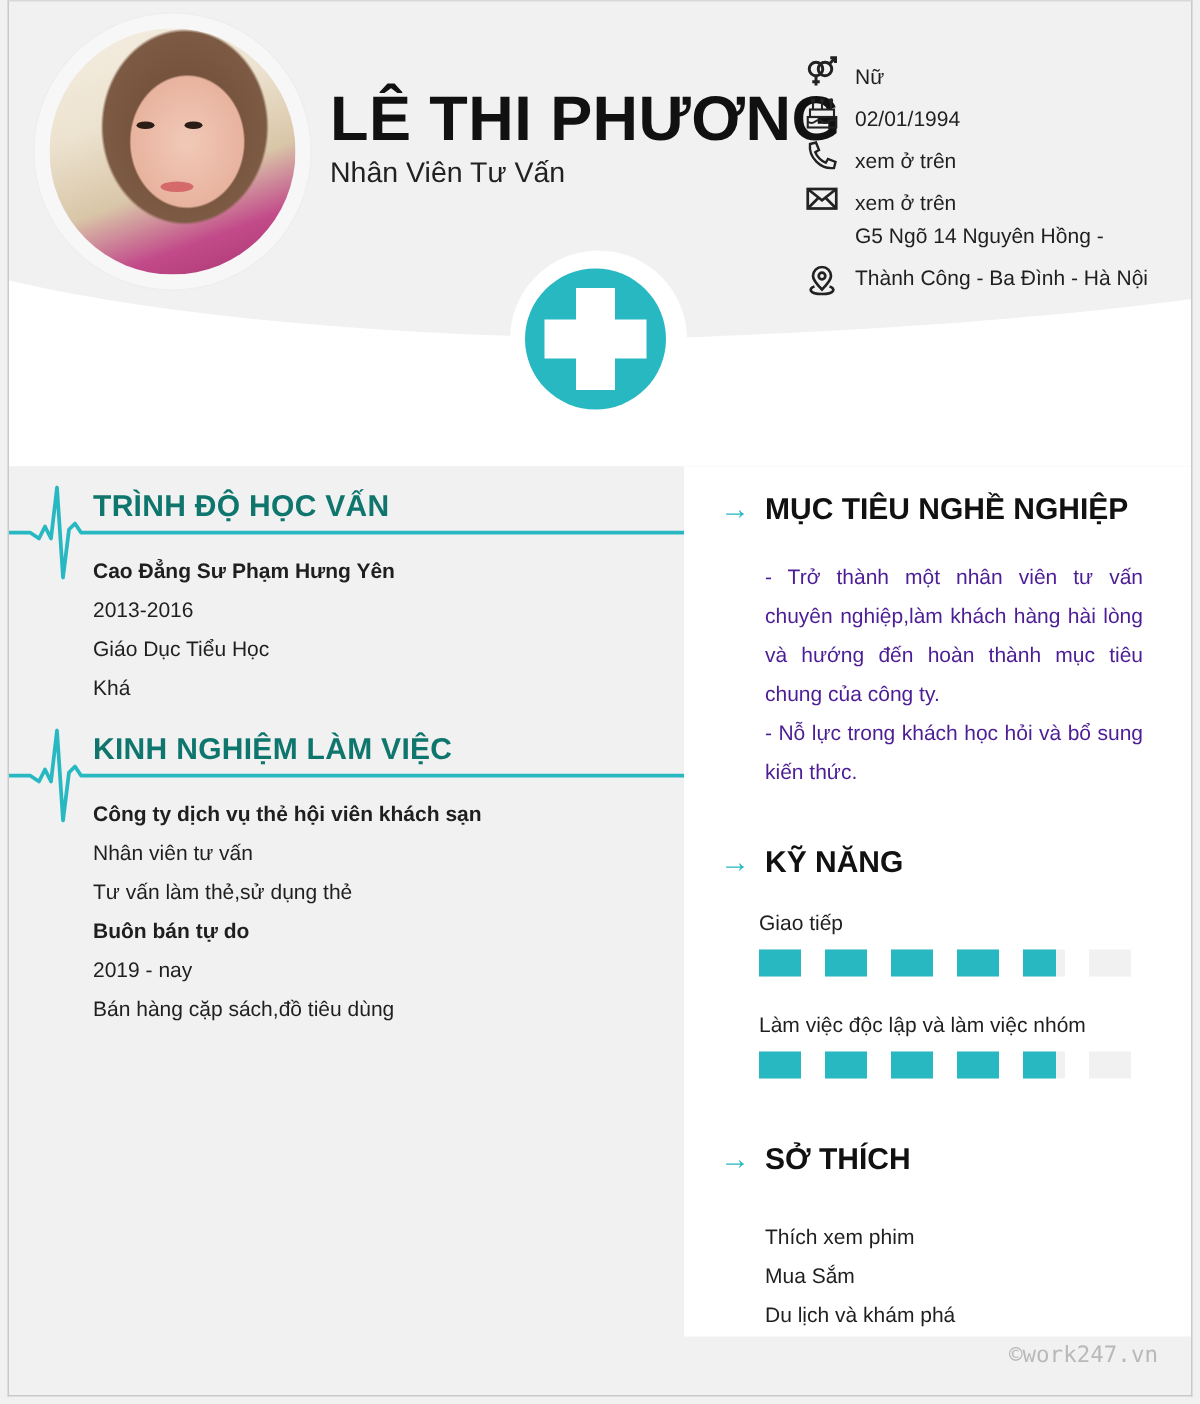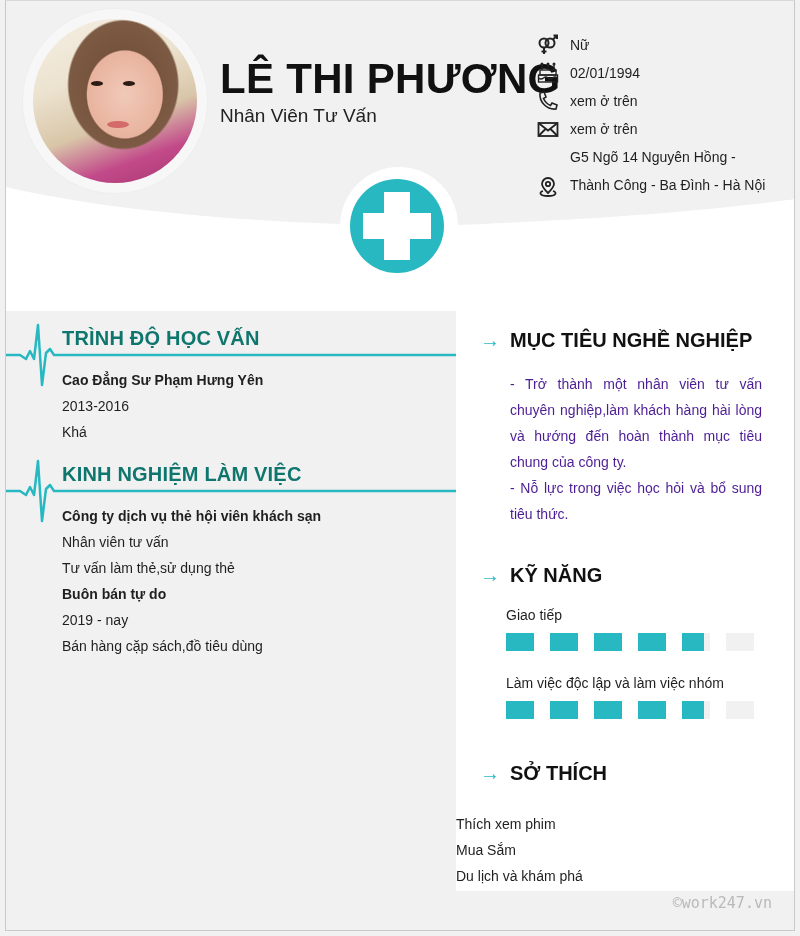--- a/index.html
+++ b/index.html
@@ -16,21 +16,21 @@
            background: radial-gradient(ellipse 38% 44% at 56% 46%, #f1c9b8 0%, #e8b39e 60%, rgba(232,179,158,0) 62%),
                        radial-gradient(ellipse 60% 70% at 55% 40%, #6b4a36 0%, #7d5a43 55%, rgba(125,90,67,0) 57%),
                        linear-gradient(160deg, #f5efe3 0%, #ece2cf 35%, #d9c6a8 60%, #c24a8a 80%, #a8336f 100%); }
   .photo .eye { position: absolute; width: 12px; height: 5px; background: #2b1c16; border-radius: 50%; top: 62px; }
   .photo .lips { position: absolute; left: 74px; top: 102px; width: 22px; height: 7px; background: #d46a6a; border-radius: 50%; }
 
   .name { position: absolute; left: 214px; top: 54px; font-size: 42px; font-weight: 700; color: #111; letter-spacing: 0.3px; }
   .job-title { position: absolute; left: 214px; top: 104px; font-size: 19px; color: #222; }
 
   .contact { position: absolute; left: 530px; top: 30px; width: 260px; }
-  .contact-row { position: relative; height: 28px; display: flex; align-items: center; font-size: 14px; color: #1f1f1f; }
+  .contact-row { position: relative; height: 28px; display: flex; align-items: flex-end; font-size: 14px; color: #1f1f1f; }
   .contact-row .ic { width: 22px; height: 22px; display: inline-flex; align-items: center; justify-content: center; margin-right: 11px; margin-left: 1px; }
   .contact-row.addr { align-items: flex-end; height: 56px; padding-top: 4px; }
   .contact-row.addr .txt { line-height: 28px; margin-top: -4px; }
 
   .cross-ring { position: absolute; left: 334px; top: 166px; width: 118px; height: 118px; border-radius: 50%; background: #ffffff; }
   .cross { position: absolute; left: 10px; top: 12px; width: 94px; height: 94px; border-radius: 50%; background: #28b8c2; }
   .cross .v { position: absolute; left: 34px; top: 13px; width: 26px; height: 68px; background: #fff; }
   .cross .h { position: absolute; left: 13px; top: 34px; width: 68px; height: 26px; background: #fff; }
 
   
@@ -46,21 +46,21 @@
   .right { position: absolute; left: 450px; top: 310px; width: 340px; height: 580px; background: #ffffff; }
   .r-head { position: relative; height: 56px; display: flex; align-items: center; padding-left: 24px; }
   .r-head .arrow { color: #28b8c2; font-size: 20px; width: 30px; font-weight: 700; }
   .r-head .title { font-size: 20px; font-weight: 700; color: #111; }
   .objective { padding: 0 34px 0 54px; font-size: 14px; line-height: 26px; text-align: justify; color: #4c1d95; }
   .skill { padding-left: 50px; }
   .skill-label { font-size: 14px; line-height: 24px; color: #1f1f1f; }
   .bar { display: flex; gap: 16px; margin-top: 6px; height: 18px; }
   .blk { width: 28px; height: 18px; background: #f1f1f1; position: relative; }
   .blk .fill { position: absolute; left: 0; top: 0; height: 18px; background: #28b8c2; }
-  .hobbies { }
+  .hobbies { padding-left: 54px; }
   .hobby { font-size: 14px; line-height: 26px; color: #1f1f1f; }
 
   .watermark { position: absolute; right: 22px; top: 893px; font-family: "DejaVu Sans Mono", "Liberation Mono", monospace; font-size: 15px; color: #b9b9b9; }
 </style>
 </head>
 <body>
 
 <div class="page">
 
   <div class="header">
@@ -150,20 +150,21 @@
   <div class="left">
     <div class="sec-head">
       <svg class="pulse" viewBox="0 0 450 80">
         <path d="M0 44 H14 L20 48 L24 40 L28 48 L32 14 L36 74 L40 42 L44 38 L48 44 H450" fill="none" stroke="#28b8c2" stroke-width="2.5" stroke-linejoin="round"></path>
       </svg>
       <div class="title">TRÌNH ĐỘ HỌC VẤN</div>
     </div>
     <div class="entries" style="margin-top:6px">
       <div class="entry bold">Cao Đẳng Sư Phạm Hưng Yên</div>
       <div class="entry">2013-2016</div>
+      <div class="entry">Giáo Dục Tiểu Học</div>
       <div class="entry">Khá</div>
     </div>
 
     <div class="sec-head" style="margin-top:2px">
       <svg class="pulse" viewBox="0 0 450 80">
         <path d="M0 44 H14 L20 48 L24 40 L28 48 L32 14 L36 74 L40 42 L44 38 L48 44 H450" fill="none" stroke="#28b8c2" stroke-width="2.5" stroke-linejoin="round"></path>
       </svg>
       <div class="title">KINH NGHIỆM LÀM VIỆC</div>
     </div>
     <div class="entries" style="margin-top:6px">
@@ -176,21 +177,21 @@
     </div>
   </div>
 
   <div class="right">
     <div class="r-head" style="margin-top:1px">
       <span class="arrow">→</span>
       <span class="title">MỤC TIÊU NGHỀ NGHIỆP</span>
     </div>
     <div class="objective" style="margin-top:3px">
       <div>- Trở thành một nhân viên tư vấn chuyên nghiệp,làm khách hàng hài lòng và hướng đến hoàn thành mục tiêu chung của công ty.</div>
-      <div>- Nỗ lực trong việc học hỏi và bổ sung tiêu thức.</div>
+      <div>- Nỗ lực trong khách học hỏi và bổ sung kiến thức.</div>
     </div>
 
     <div class="r-head" style="margin-top:20px">
       <span class="arrow">→</span>
       <span class="title">KỸ NĂNG</span>
     </div>
     <div class="skill">
       <div class="skill-label">Giao tiếp</div>
       <div class="bar">
           <div class="blk">

